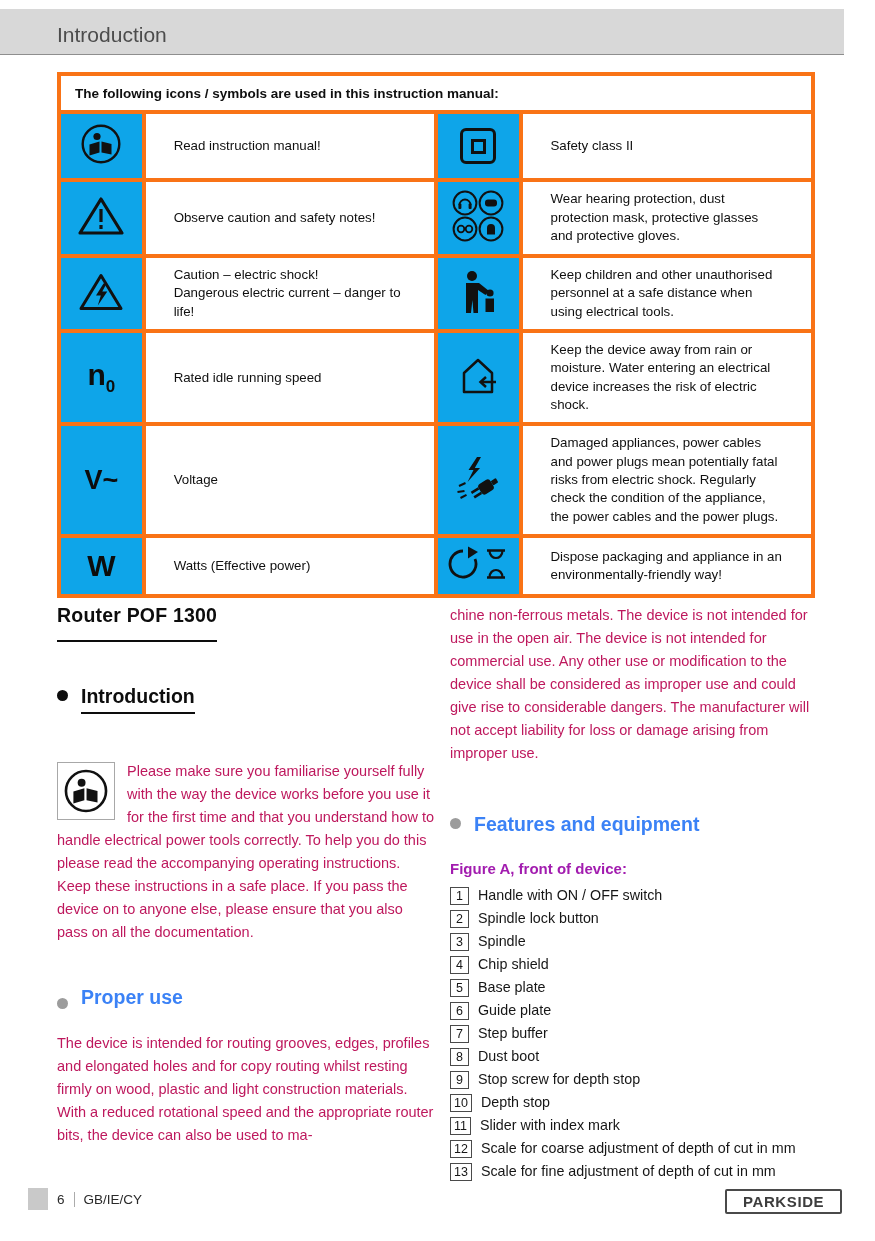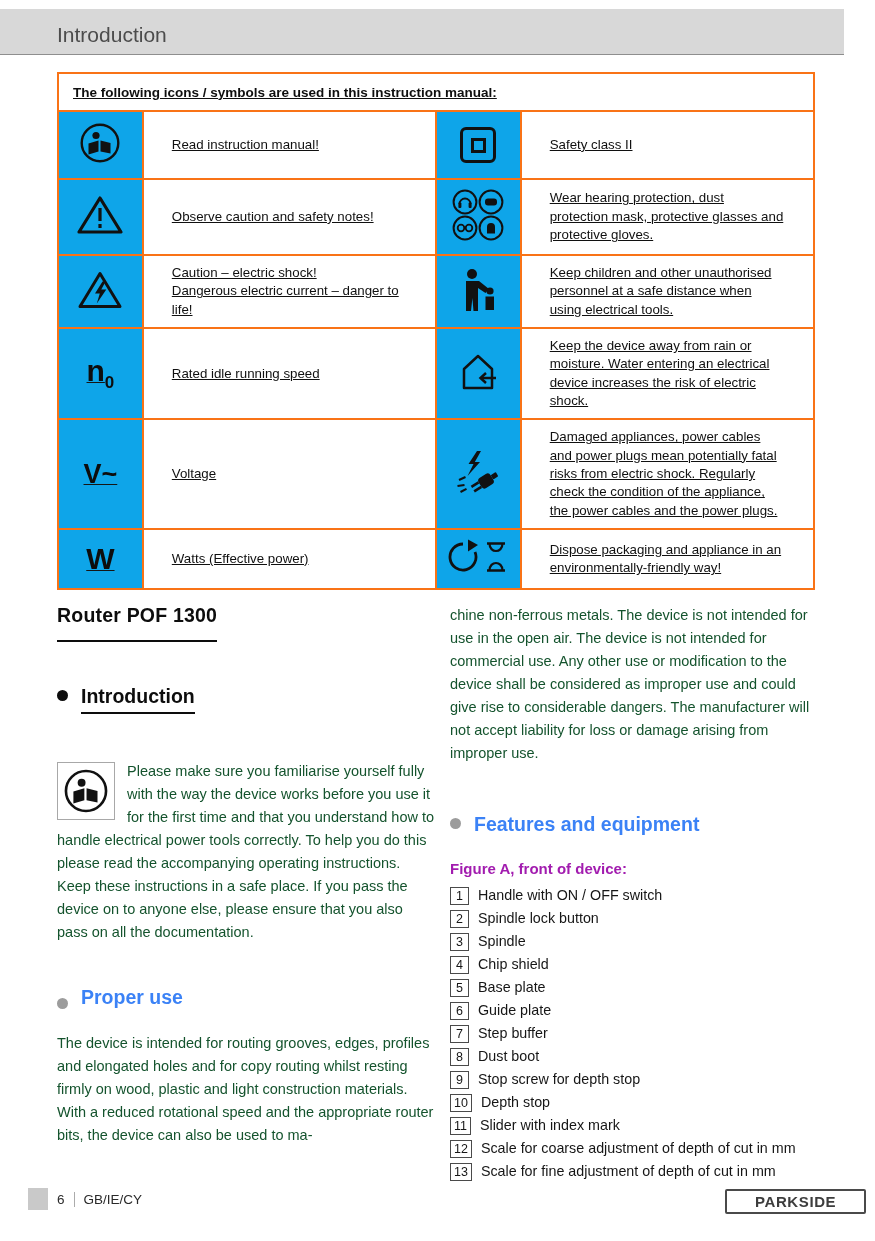--- a/index.html
+++ b/index.html
@@ -7,21 +7,21 @@
   body { font-family: "Liberation Sans", sans-serif; color: #161616; }
   .page { position: relative; width: 875px; height: 1241px; background: #fff; overflow: hidden; }
 
   
   .top-band { position: absolute; left: 0; top: 9px; width: 844px; height: 46px;
               background: #d8d8d8; border-bottom: 1px solid #8e8e8e; }
   .top-band .title { position: absolute; left: 57px; bottom: 7px; font-size: 21px; color: #4c4c4c; }
 
   
   table.symbols { position: absolute; left: 57px; top: 72px; width: 758px; border-collapse: collapse; }
-  table.symbols th, table.symbols td { border: 2px solid #f97316; text-decoration: underline; }
+  table.symbols th, table.symbols td { border: 4px solid #f97316; }
   table.symbols th { height: 38px; text-align: left; padding: 0 14px; font-size: 13.5px; color: #0f0f0f; }
   td.icon-cell { width: 85px; background: #0ea5e9; text-align: center; vertical-align: middle; }
   td.text-cell { font-size: 13.3px; padding: 8px 28px; vertical-align: middle; line-height: 1.38;
                  color: #101010; white-space: pre-line; }
   tr.r1 { height: 68px; } tr.r2 { height: 76px; } tr.r3 { height: 68px; }
   tr.r4 { height: 88px; } tr.r5 { height: 106px; } tr.r6 { height: 60px; }
 
   .sym { font-weight: bold; font-size: 30px; color: #0d0d0d; line-height: 1; }
   .sym sub { font-size: 17px; }
   .sym.mid { font-size: 27px; }
@@ -38,42 +38,42 @@
                    border-bottom: 2px solid #0d0d0d; padding-bottom: 13px; letter-spacing: 0.2px; }
 
   .sec-head { display: flex; align-items: flex-start; gap: 13px; }
   .sec-head .bullet { width: 11px; height: 11px; border-radius: 50%; background: #0d0d0d; flex: none; margin-top: 5px; }
   .sec-head .head-text { font-size: 19.5px; font-weight: bold; color: #0d0d0d; }
   .sec-head.underlined .head-text { border-bottom: 2px solid #0d0d0d; padding-bottom: 4px; }
   .sec-head.gray .bullet { background: #9c9c9c; }
   .sec-head.gray .head-text { color: #3b82f6; border-bottom: none; }
   .mt-intro { margin-top: 43px; }
 
-  .body-text { font-size: 14.5px; line-height: 23px; color: #14532d; }
+  .body-text { font-size: 14.5px; line-height: 23px; color: #be185d; }
   .intro-block { margin-top: 46px; }
   .intro-icon-box { float: left; width: 58px; height: 58px; border: 1px solid #a8a8a8; background: #fff;
                     display: flex; align-items: center; justify-content: center; margin: 2px 12px 4px 0; }
   .para-gap { margin-top: 42px; align-items: flex-end; }
   .para-gap-sm { margin-top: 23px; }
 
   .figure-label { font-size: 15px; font-weight: bold; color: #a21caf; margin-top: 24px; }
   .feat-list { margin-top: 7px; }
   .feat-row { display: flex; align-items: flex-start; line-height: 23px; }
   .numbox { flex: none; display: inline-flex; align-items: center; justify-content: center;
             min-width: 19px; height: 18px; padding: 0 3px; margin: 3px 9px 0 0;
             border: 1px solid #4a4a4a; font-size: 12.5px; color: #161616; background: #fff; }
   .feat-label { font-size: 14.3px; white-space: nowrap; }
 
   
   .footer-square { position: absolute; left: 28px; top: 1188px; width: 20px; height: 22px; background: #c9c9c9; }
   .footer-left { position: absolute; left: 57px; top: 1192px; display: flex; align-items: center; gap: 9px;
                  font-size: 13.5px; color: #2a2a2a; }
   .footer-divider { width: 1px; height: 15px; background: #ababab; }
   .brand-box { position: absolute; left: 725px; top: 1189px; border: 2px solid #4a4a4a; border-radius: 2px;
-               padding: 2px 28px; font-size: 15px; font-weight: bold; letter-spacing: 0.6px; color: #3d3d3d; }
+               padding: 2px 16px; font-size: 15px; font-weight: bold; letter-spacing: 0.6px; color: #3d3d3d; }
 </style>
 </head>
 <body>
 
 <div class="page">
 
   <div class="top-band">
     <span class="title">Introduction</span>
   </div>
 

